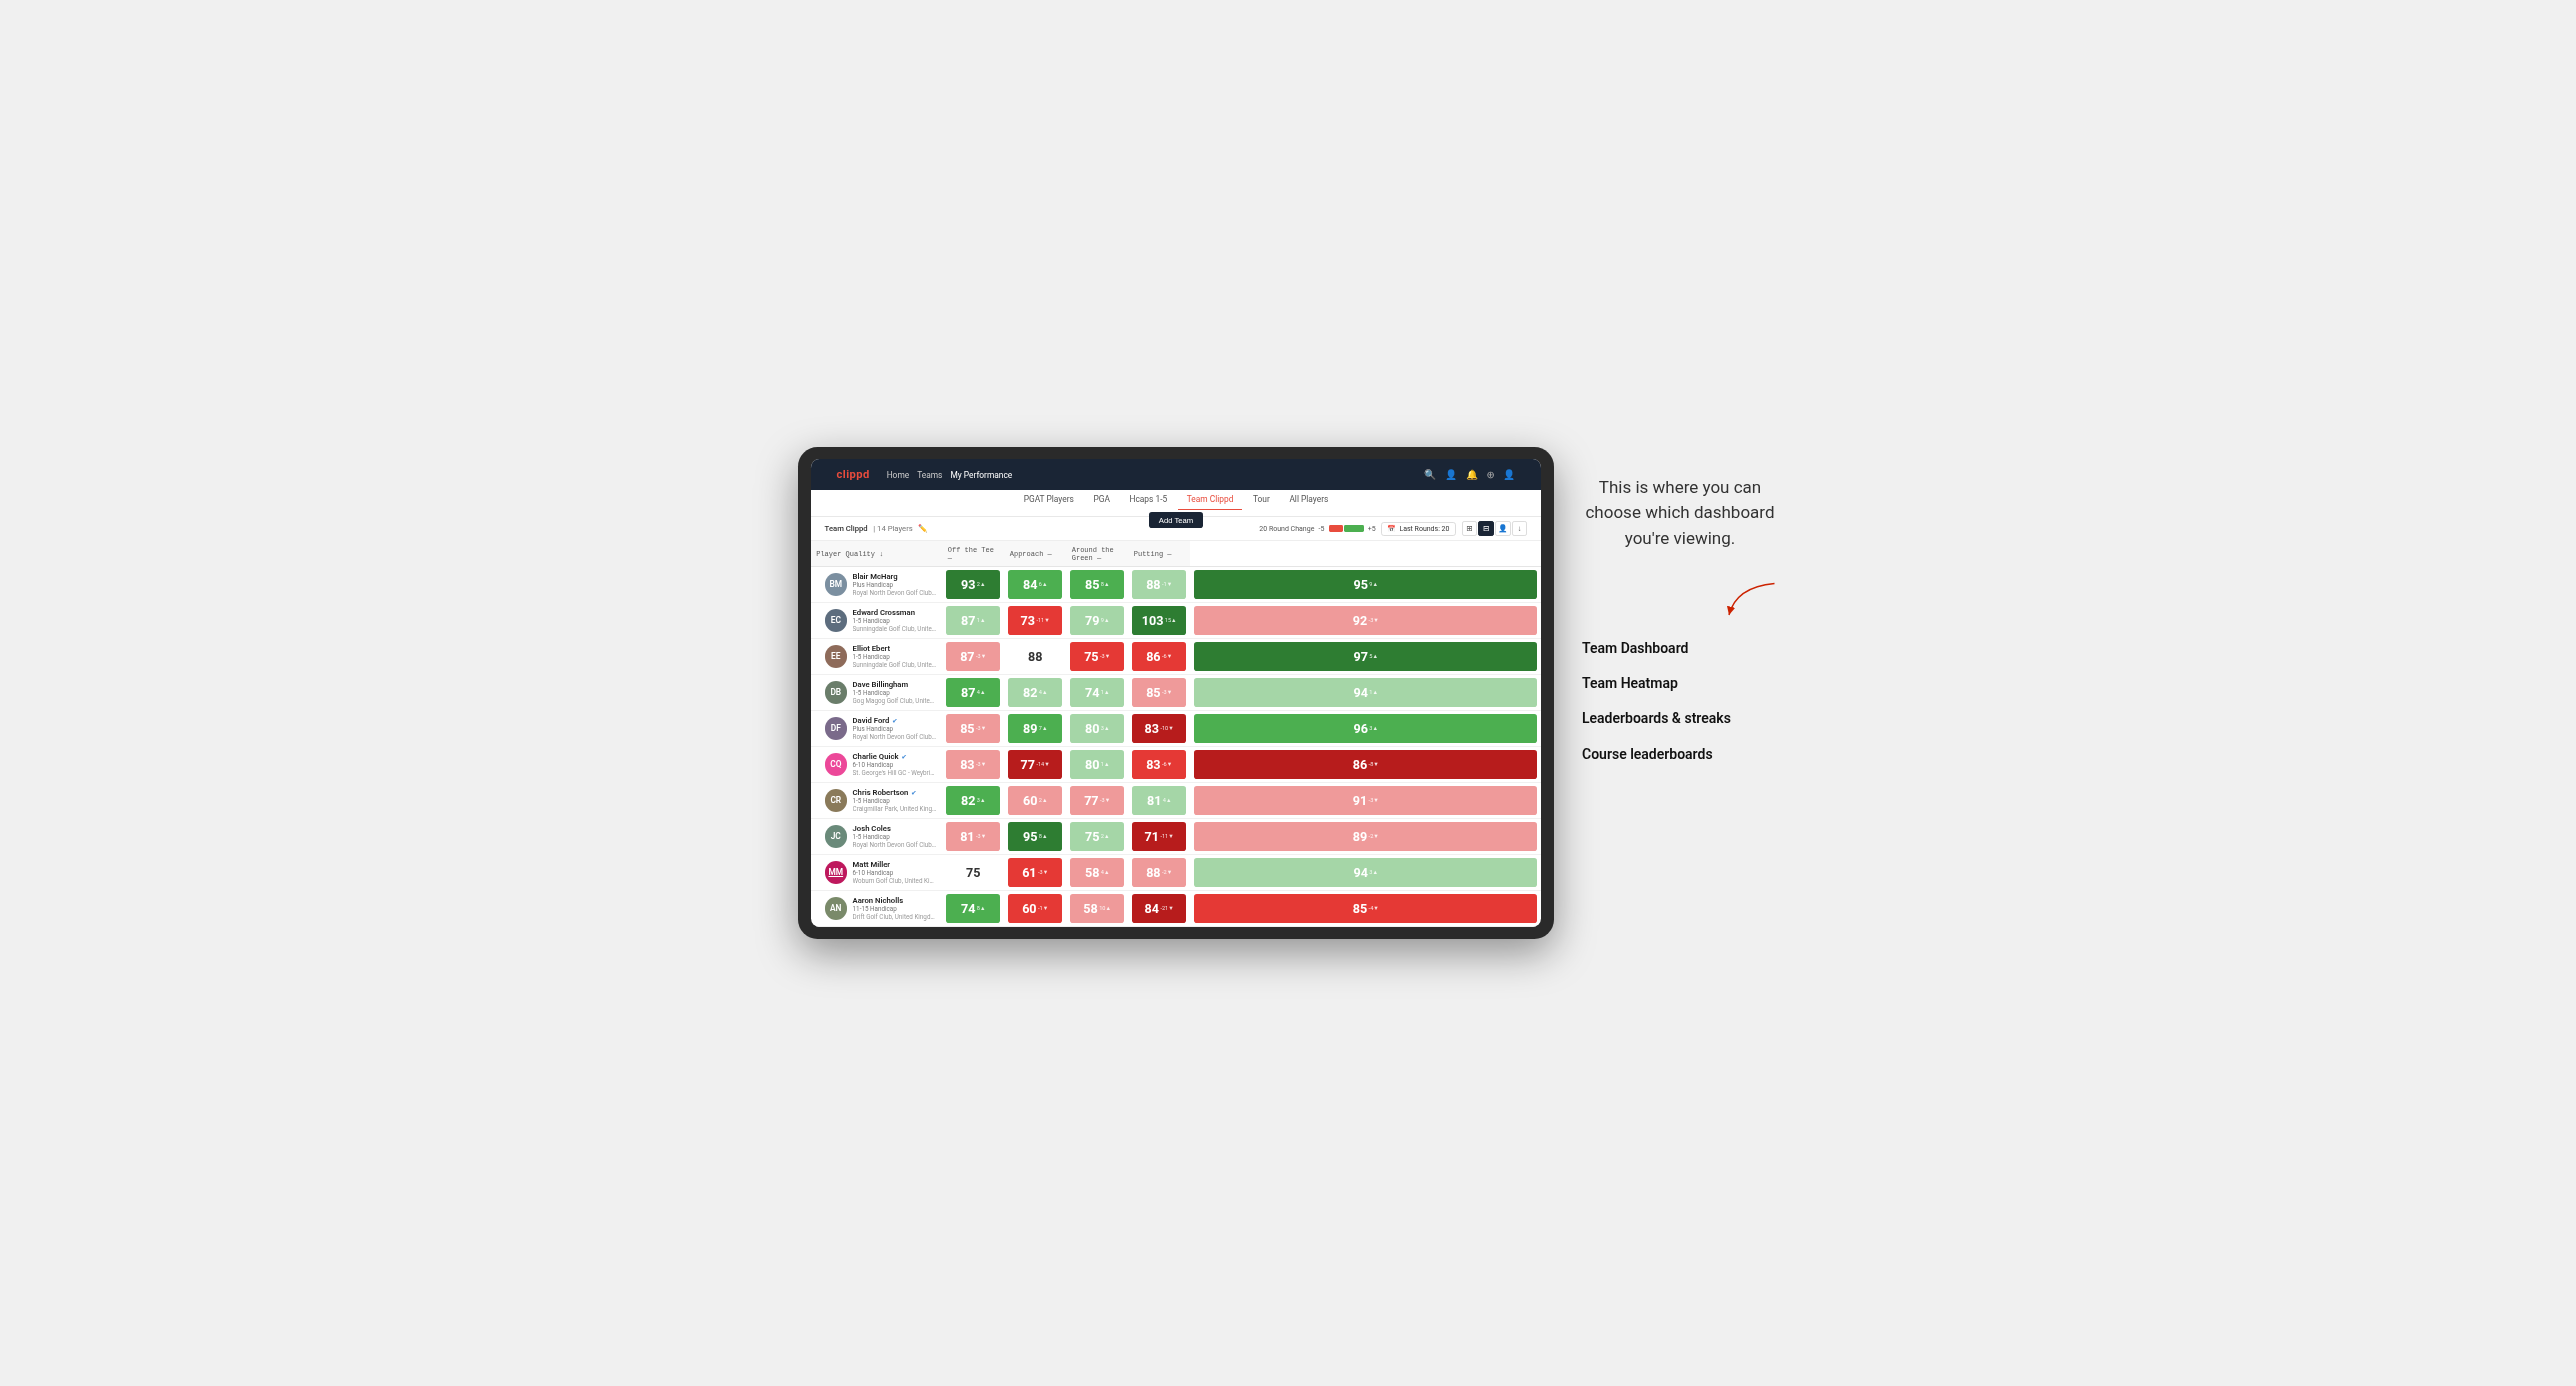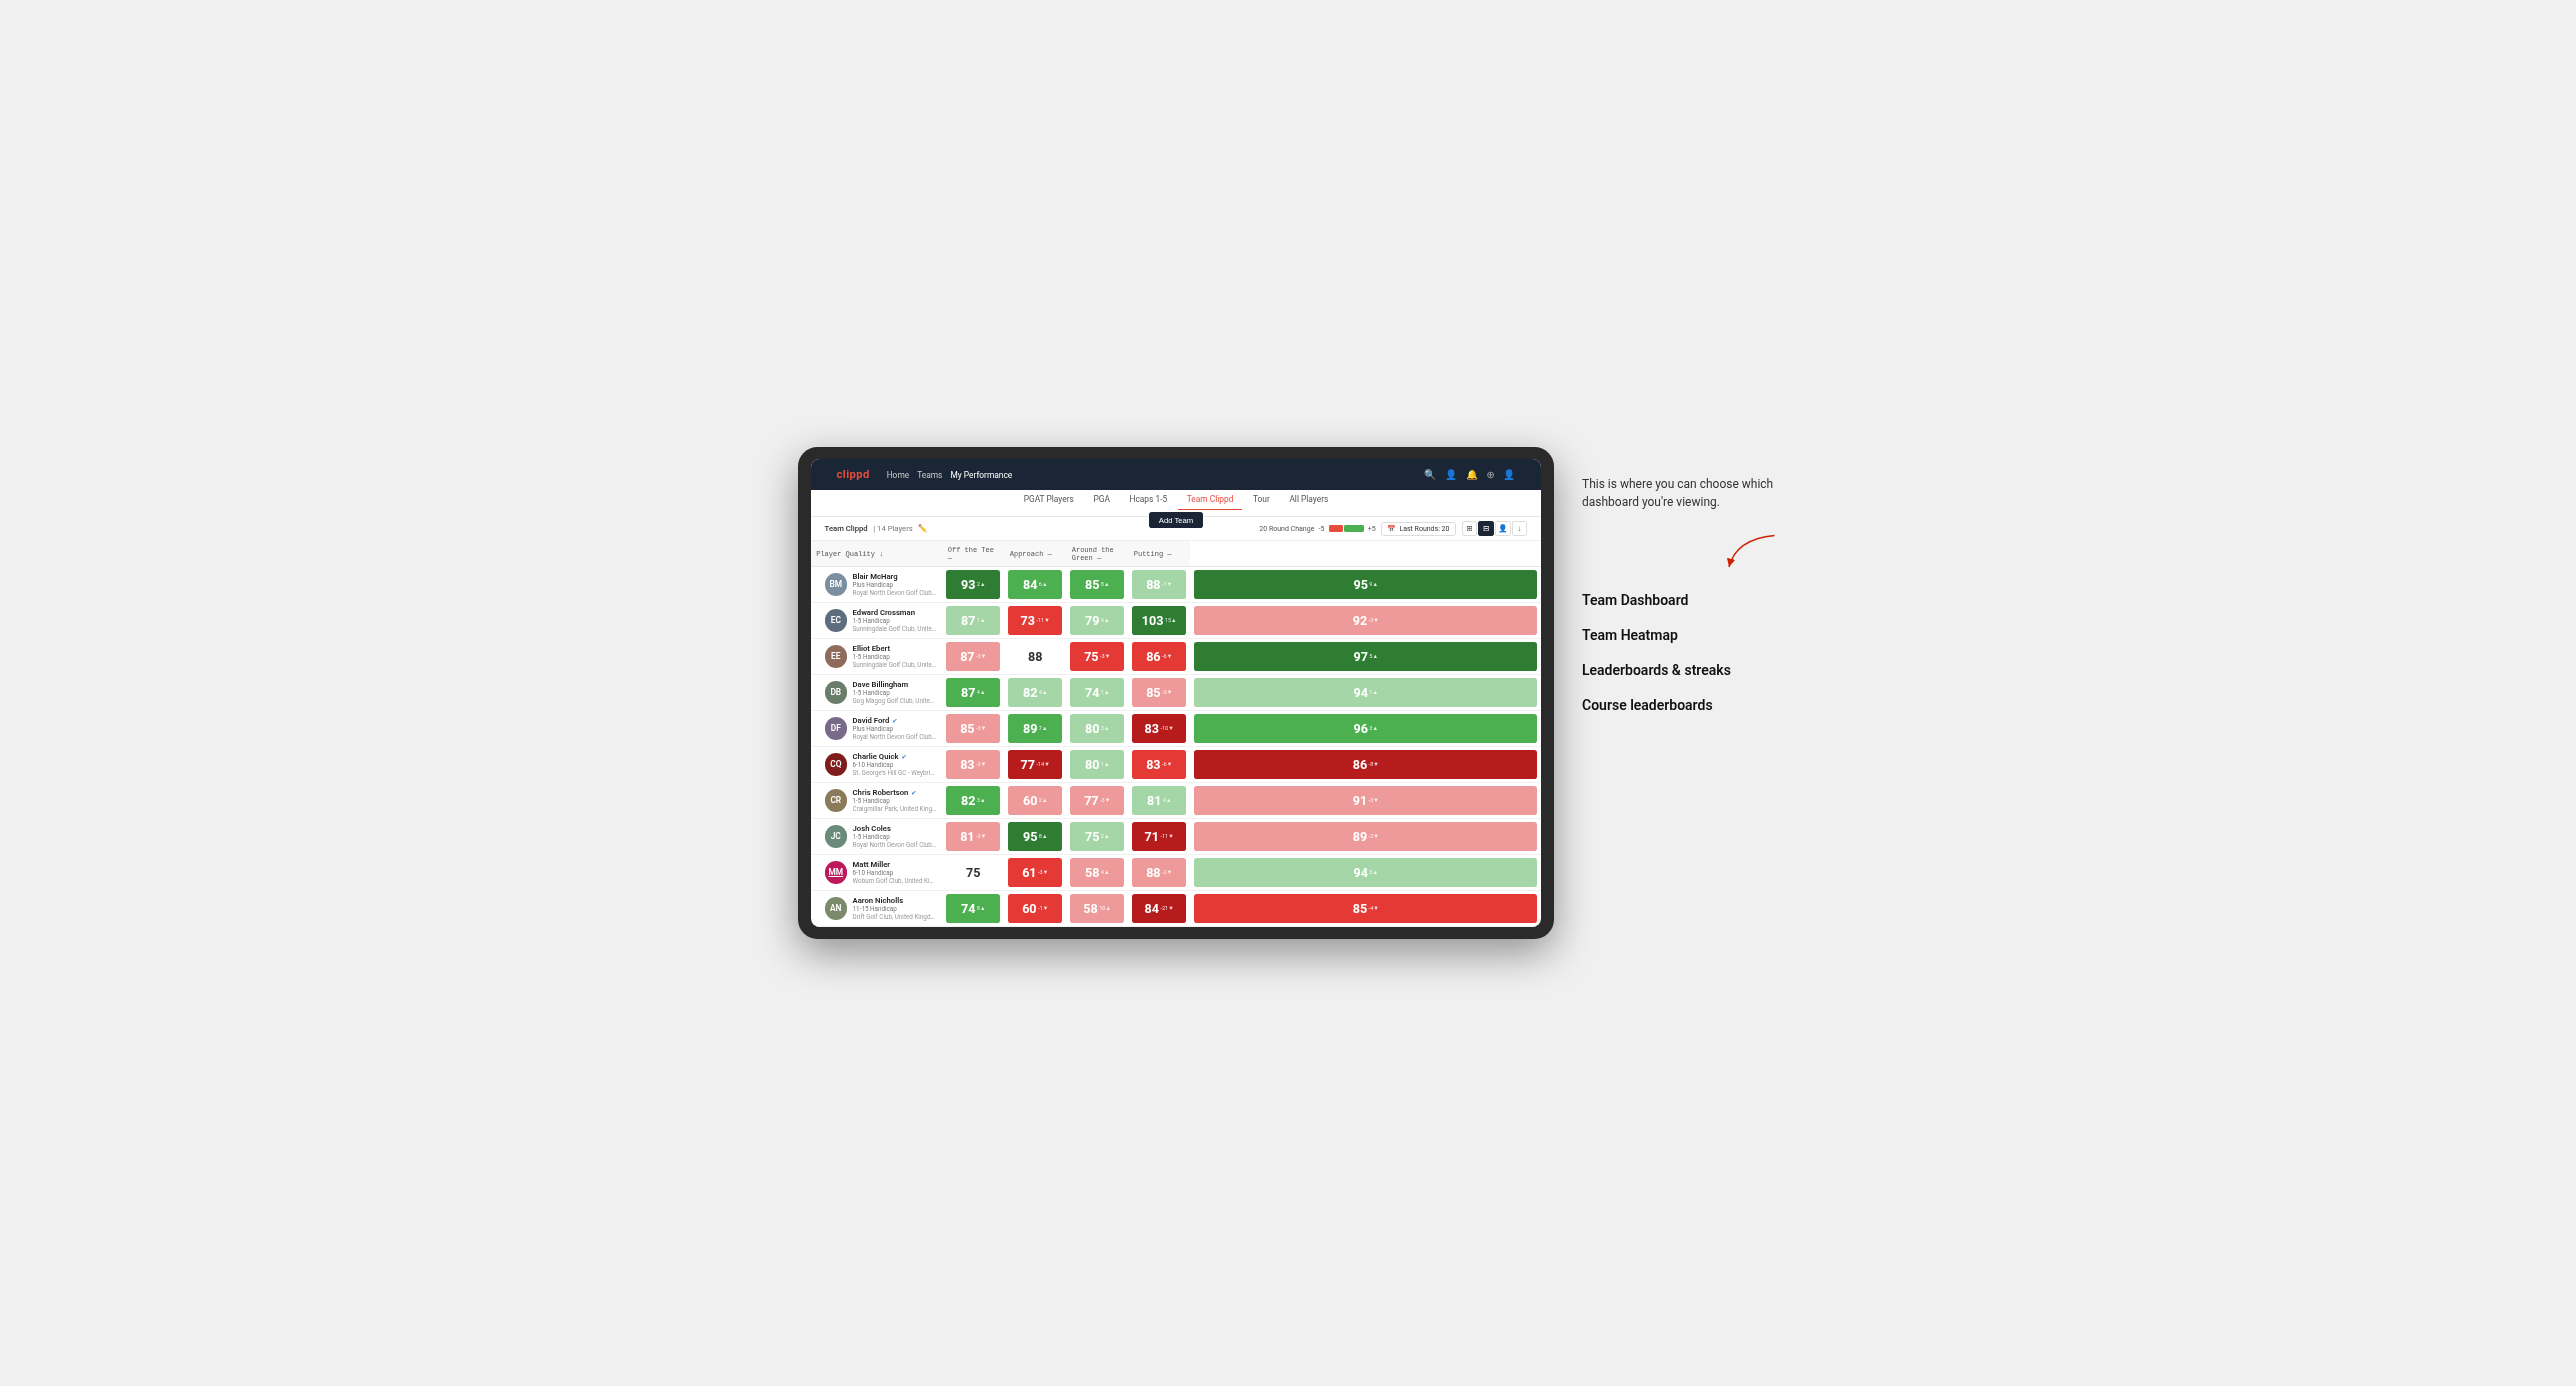--- a/index.html
+++ b/index.html
@@ -325,24 +325,25 @@
     .bg-white { background: #fff; }
 
     
     .annotation-panel {
       width: 196px;
       flex-shrink: 0;
       padding-top: 28px;
     }
 
     .annotation-text {
-      font-size: 12px;
+      font-size: 17px;
       color: #333;
       line-height: 1.5;
-      margin-bottom: 21px;
+      margin-bottom: 29px;
+      text-align: center;
     }
 
     .annotation-arrow {
       text-align: right;
       margin-bottom: 7px;
     }
 
     .arrow-svg {
       width: 56px;
       height: 42px;
@@ -359,21 +360,21 @@
       margin-bottom: 17px;
       line-height: 1.3;
     }
 
     
     .av-1 { background: #7b8fa0; }
     .av-2 { background: #5d6d7e; }
     .av-3 { background: #8e6b5a; }
     .av-4 { background: #6a7d6a; }
     .av-5 { background: #7a6a8a; }
-    .av-6 { background: #7f1d1d; }
+    .av-6 { background: #ec4899; }
     .av-7 { background: #8a7a5a; }
     .av-8 { background: #6a8a7a; }
     .av-9 { background: #be185d; text-decoration: underline; }
     .av-10 { background: #7a8a6a; }
 
     .verified-icon {
       color: #4a90d9;
       font-size: 6.3px;
       margin-left: 1.4px;
     }

